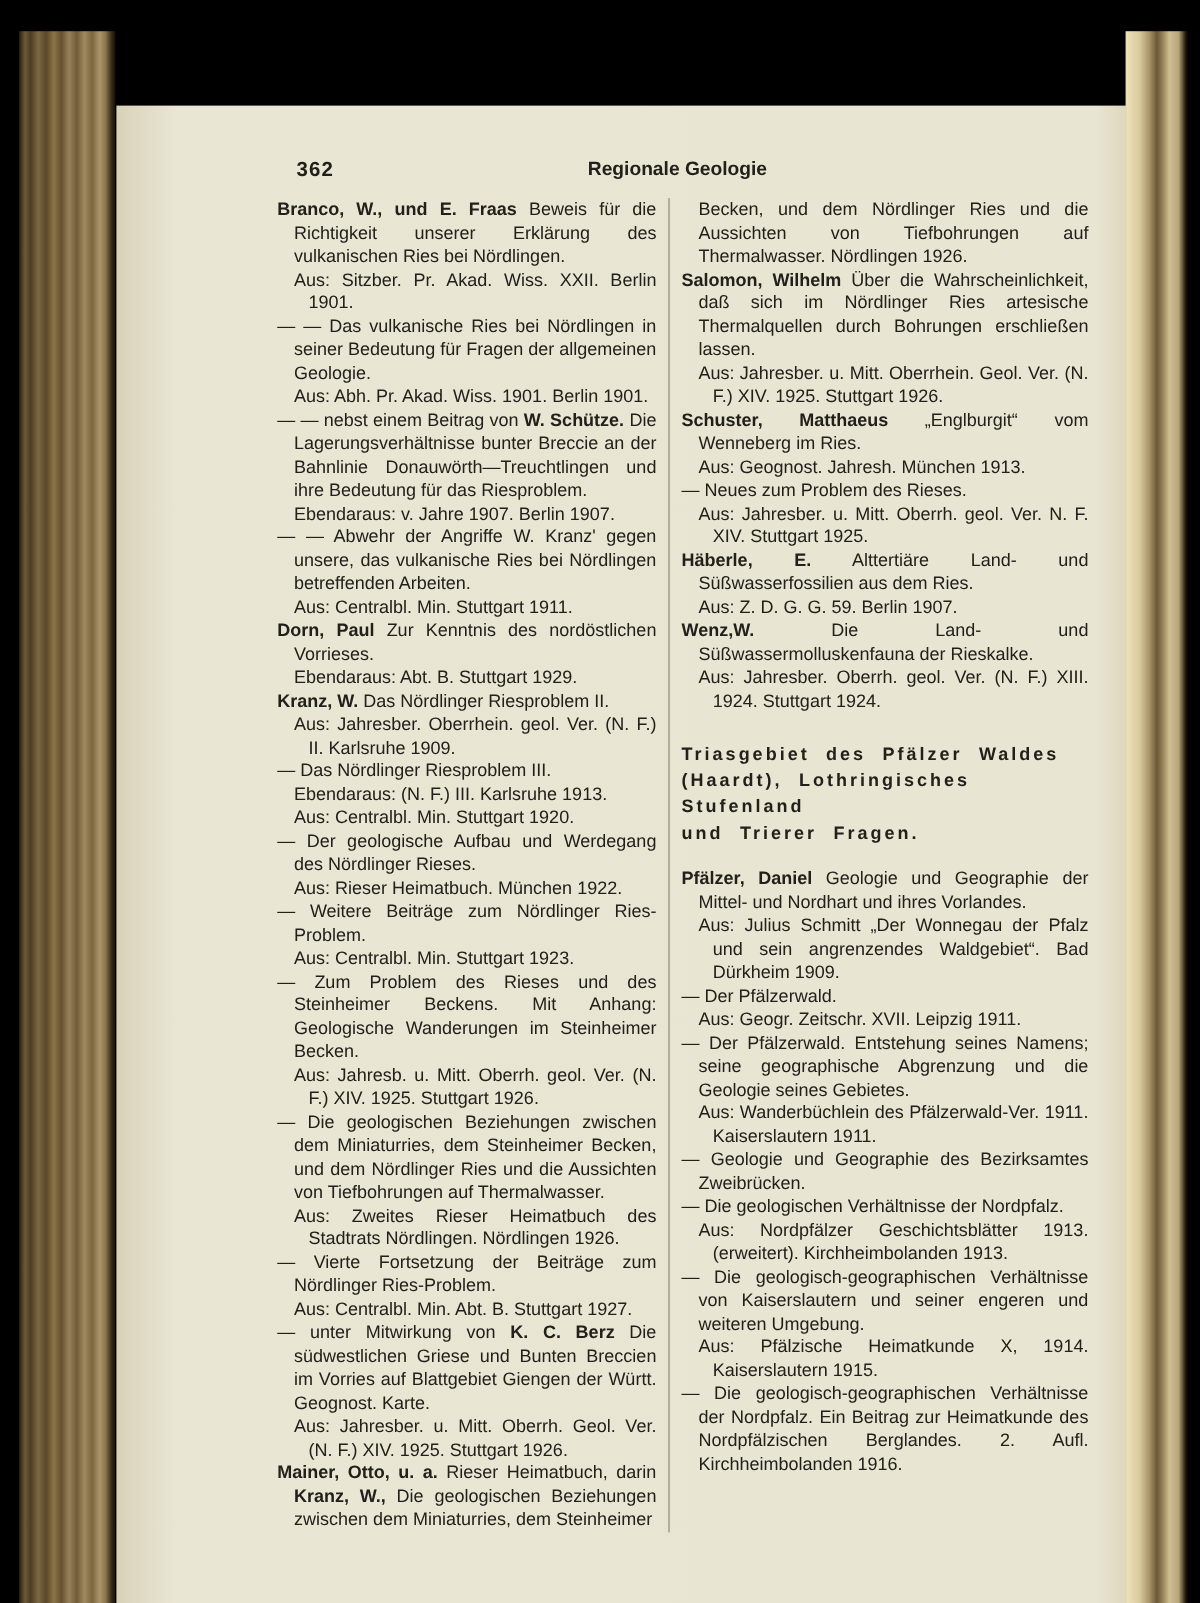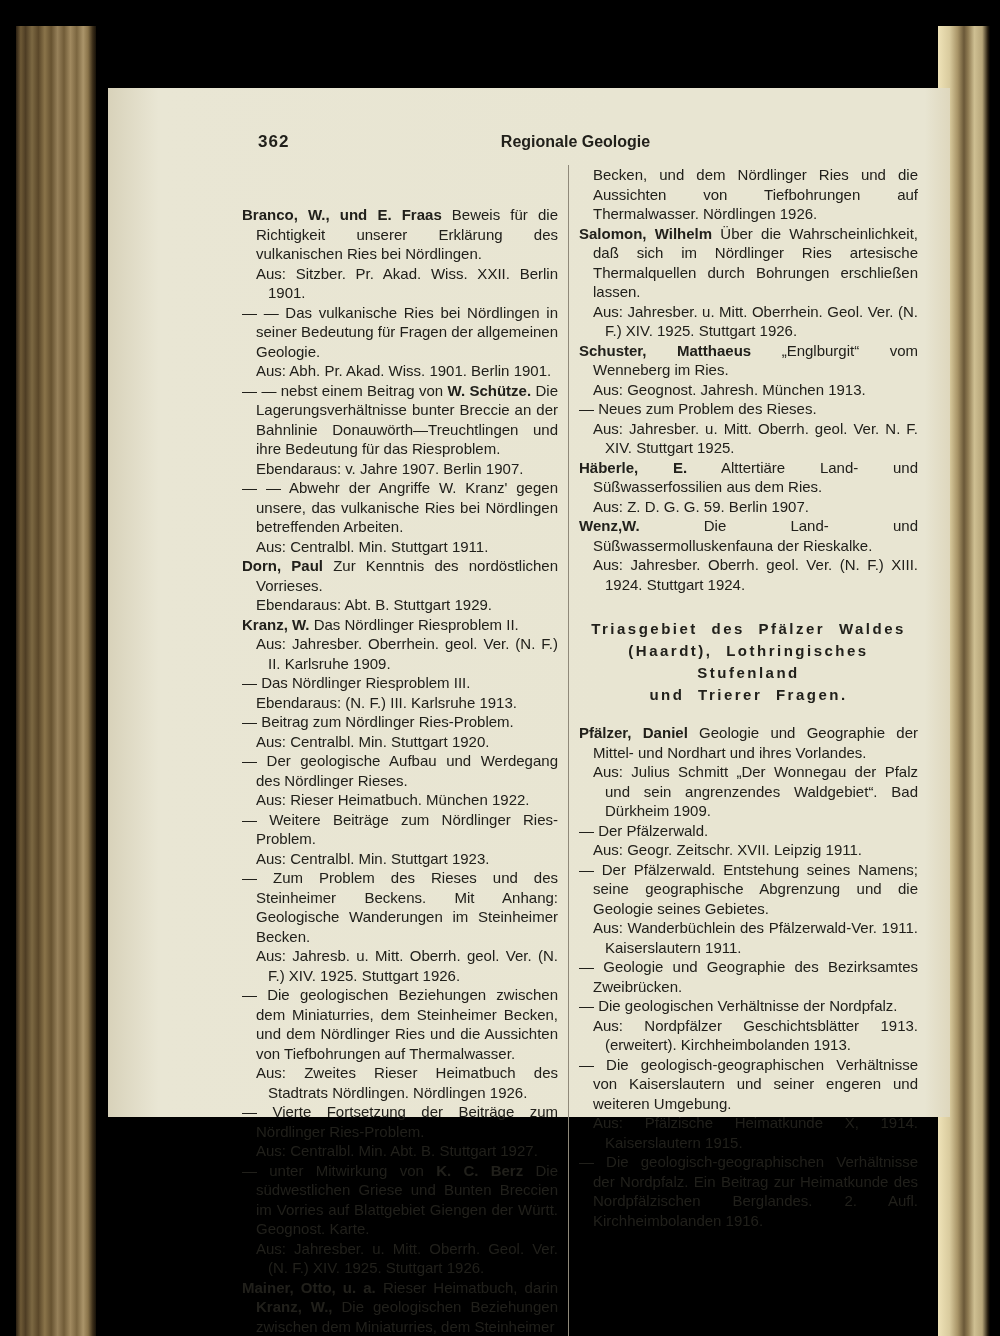--- a/index.html
+++ b/index.html
@@ -26,21 +26,21 @@
   }
   
   .right-pages {
     position: absolute; left: 938px; top: 26px; width: 52px; height: 1310px;
     background: linear-gradient(90deg,
       #efe3b8 0%, #d9cb9e 22%, #a89467 38%, #6a5838 50%,
       #8f7b52 58%, #cebf92 70%, #b7a67a 85%, #241b0e 96%, #000 100%);
   }
   
   .main-page {
-    position: absolute; left: 108px; top: 88px; width: 842px; height: 1029px;
+    position: absolute; left: 97px; top: 88px; width: 842px; height: 1248px;
     background: linear-gradient(90deg, #d8d2ba 0%, #e9e6d4 6%, #e8e5d2 60%, #e8e5d2 97%, #ded7bd 100%);
     color: #21201b;
   }
   .page-content {
     position: absolute; left: 134px; top: 44px; width: 676px;
   }
   .page-header {
     position: relative; height: 20px;
   }
   .page-number {
@@ -49,34 +49,33 @@
   }
   .running-title {
     position: absolute; left: 50%; top: 1px; transform: translateX(-53%);
     font-weight: bold; font-size: 16px;
   }
   .columns {
     margin-top: 13px;
     display: flex;
   }
   .column { font-size: 15px; line-height: 19.5px; }
-  .column.left  { width: 316px; margin-top: 40px; }
+  .column.left  { width: 316px; }
   .column.right { width: 339px; }
   .column-divider {
     width: 1px; background: #8f897a;
     margin-left: 10px; margin-right: 10px;
     align-self: stretch;
   }
   .para { margin: 0; text-align: justify; hyphens: auto; }
   .para b { font-weight: bold; }
   .entry { padding-left: 14px; text-indent: -14px; }
   .ref   { padding-left: 26px; text-indent: -12px; }
   .cont  { padding-left: 14px; text-indent: 0; }
   .section-heading {
-    text-align: center;
     font-weight: bold;
     font-size: 15px;
     line-height: 22px;
     letter-spacing: 2.5px;
     word-spacing: 7px;
     margin: 24px 0 17px 0;
   }
 </style>
 </head>
 <body>
@@ -101,21 +100,20 @@
             <p class="para entry">— — nebst einem Beitrag von <b>W. Schütze.</b> Die Lagerungsverhältnisse bunter Breccie an der Bahnlinie Donauwörth—Treuchtlingen und ihre Bedeutung für das Riesproblem.</p>
             <p class="para ref">Ebendaraus: v. Jahre 1907. Berlin 1907.</p>
             <p class="para entry">— — Abwehr der Angriffe W. Kranz' gegen unsere, das vulkanische Ries bei Nördlingen betreffenden Arbeiten.</p>
             <p class="para ref">Aus: Centralbl. Min. Stuttgart 1911.</p>
             <p class="para entry"><b>Dorn, Paul</b>  Zur Kenntnis des nordöstlichen Vorrieses.</p>
             <p class="para ref">Ebendaraus: Abt. B. Stuttgart 1929.</p>
             <p class="para entry"><b>Kranz, W.</b>  Das Nördlinger Riesproblem II.</p>
             <p class="para ref">Aus: Jahresber. Oberrhein. geol. Ver. (N. F.) II. Karlsruhe 1909.</p>
             <p class="para entry">— Das Nördlinger Riesproblem III.</p>
             <p class="para ref">Ebendaraus: (N. F.) III. Karlsruhe 1913.</p>
-            <p class="para entry">— Beitrag zum Nördlinger Ries-Problem.</p>
             <p class="para ref">Aus: Centralbl. Min. Stuttgart 1920.</p>
             <p class="para entry">— Der geologische Aufbau und Werdegang des Nördlinger Rieses.</p>
             <p class="para ref">Aus: Rieser Heimatbuch. München 1922.</p>
             <p class="para entry">— Weitere Beiträge zum Nördlinger Ries-Problem.</p>
             <p class="para ref">Aus: Centralbl. Min. Stuttgart 1923.</p>
             <p class="para entry">— Zum Problem des Rieses und des Steinheimer Beckens. Mit Anhang: Geologische Wanderungen im Steinheimer Becken.</p>
             <p class="para ref">Aus: Jahresb. u. Mitt. Oberrh. geol. Ver. (N. F.) XIV. 1925. Stuttgart 1926.</p>
             <p class="para entry">— Die geologischen Beziehungen zwischen dem Miniaturries, dem Steinheimer Becken, und dem Nördlinger Ries und die Aussichten von Tiefbohrungen auf Thermalwasser.</p>
             <p class="para ref">Aus: Zweites Rieser Heimatbuch des Stadtrats Nördlingen. Nördlingen 1926.</p>
             <p class="para entry">— Vierte Fortsetzung der Beiträge zum Nördlinger Ries-Problem.</p>

